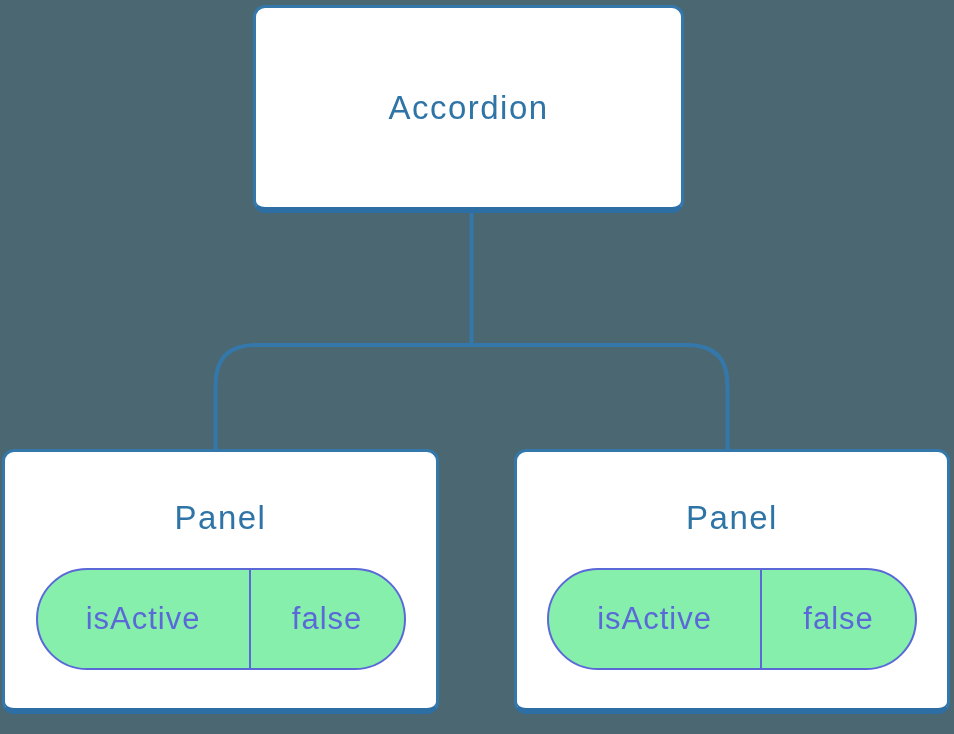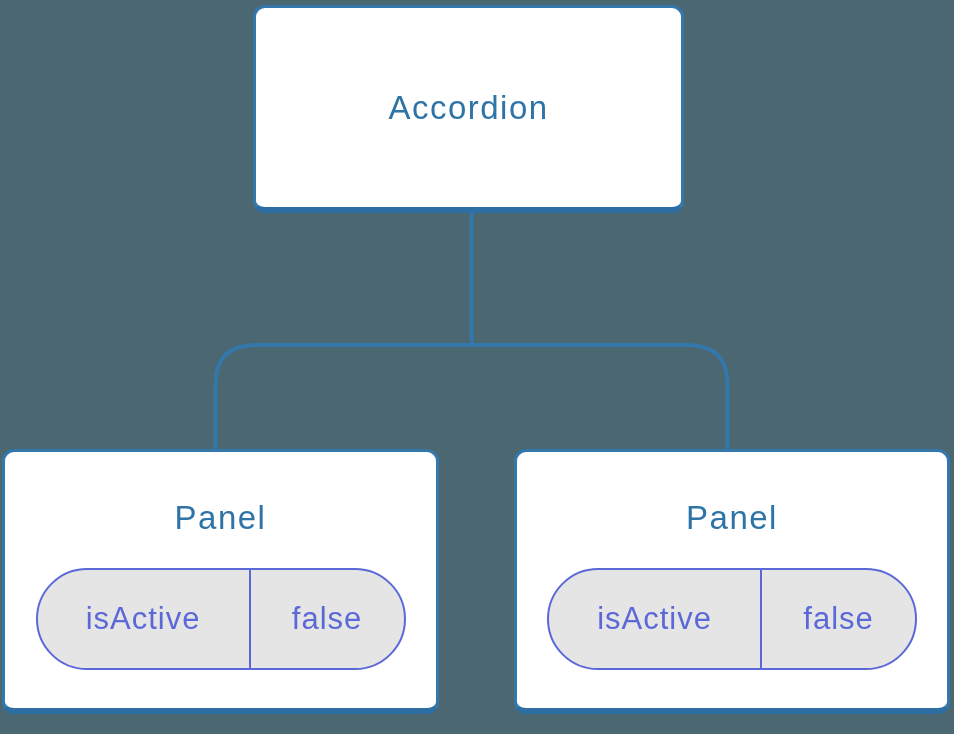--- a/index.html
+++ b/index.html
@@ -55,21 +55,21 @@
   }
   .node-panel-left  { left: 2px; }
   .node-panel-right { left: 514px; width: 436px; }
   .state-pill {
     box-sizing: border-box;
     width: 370px;
     height: 102px;
     margin: 31px auto 0 auto;
     border: 2px solid #5b68d8;
     border-radius: 51px;
-    background: #e5e5e5;
+    background: #86efac;
     display: flex;
     align-items: stretch;
     overflow: hidden;
   }
   .pill-cell {
     display: flex;
     align-items: center;
     justify-content: center;
     color: #5b68d8;
     font-size: 31px;

